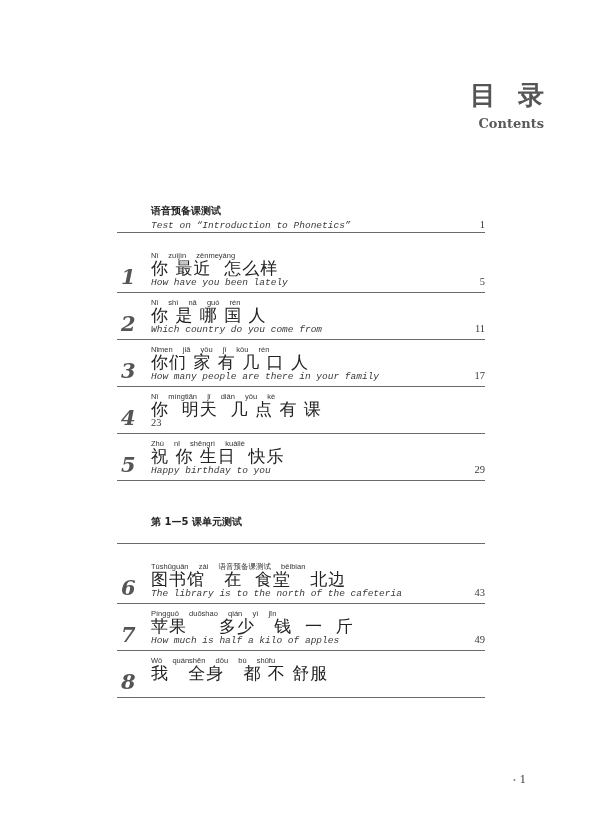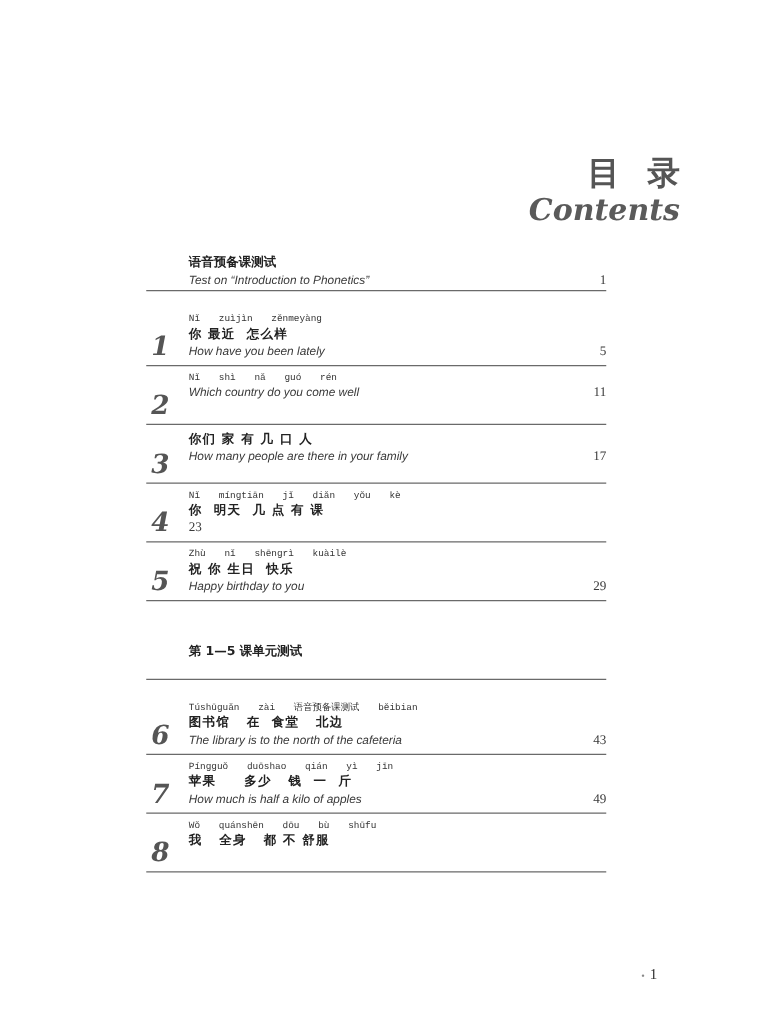--- a/index.html
+++ b/index.html
@@ -22,27 +22,25 @@
       text-align: right;
     }
     .title-cn {
       font-family: "DejaVu Sans", sans-serif;
       font-weight: bold;
       font-size: 26px;
       color: #555555;
       letter-spacing: 22px;
       margin-right: -22px;
       line-height: 30px;
-      margin-top: 44px;
     }
     .title-en {
       font-family: "DejaVu Serif", serif;
-      font-style: italic;
-      font-weight: bold;
-      font-size: 24px;
+      font-weight: bold;
+      font-size: 13px;
       color: #5a5a5a;
       line-height: 24px;
       margin-top: 2px;
     }
     .toc {
       position: absolute;
       left: 117px;
       top: 203px;
       width: 368px;
     }
@@ -70,42 +68,42 @@
       left: 4px;
       top: 14px;
       font-family: "DejaVu Serif", serif;
       font-style: italic;
       font-weight: bold;
       font-size: 21px;
       color: #555555;
       line-height: 24px;
     }
     .pinyin {
-      font-family: Liberation Mono, monospace;
+      font-family: Liberation Sans, sans-serif;
       font-size: 7.5px;
       color: #333;
       line-height: 10px;
       word-spacing: 3px;
       white-space: pre;
     }
     .cn {
-      font-size: 10px;
-      font-weight: bold;
+      font-size: 17px;
+      font-weight: normal;
       color: #222;
       line-height: 14px;
       white-space: pre;
       letter-spacing: 1px;
     }
     .en-row {
       display: flex;
       justify-content: space-between;
       align-items: baseline;
     }
     .en {
-      font-family: Liberation Sans, sans-serif;
+      font-family: Liberation Mono, monospace;
       font-style: italic;
       font-size: 9.5px;
       color: #3a3a3a;
       line-height: 14px;
     }
     .page {
       font-family: "Liberation Serif", serif;
       font-size: 10.5px;
       color: #3a3a3a;
       line-height: 14px;
@@ -157,28 +155,30 @@
     <div class="cn">你 最近  怎么样</div>
     <div class="en-row">
       <span class="en">How have you been lately</span>
       <span class="page">5</span>
     </div>
   </div>
 
   <div class="entry lesson">
     <div class="num">2</div>
     <div class="pinyin">Nǐ  shì  nǎ  guó  rén</div>
-    <div class="en-row">
-      <span class="en">Which country do you come well</span>
+    <div class="cn">你 是 哪 国 人</div>
+    <div class="en-row">
+      <span class="en">Which country do you come from</span>
       <span class="page">11</span>
     </div>
   </div>
 
   <div class="entry lesson">
     <div class="num">3</div>
+    <div class="pinyin">Nǐmen  jiā  yǒu  jǐ  kǒu  rén</div>
     <div class="cn">你们 家 有 几 口 人</div>
     <div class="en-row">
       <span class="en">How many people are there in your family</span>
       <span class="page">17</span>
     </div>
   </div>
 
   <div class="entry lesson">
     <div class="num">4</div>
     <div class="pinyin">Nǐ  míngtiān  jǐ  diǎn  yǒu  kè</div>

